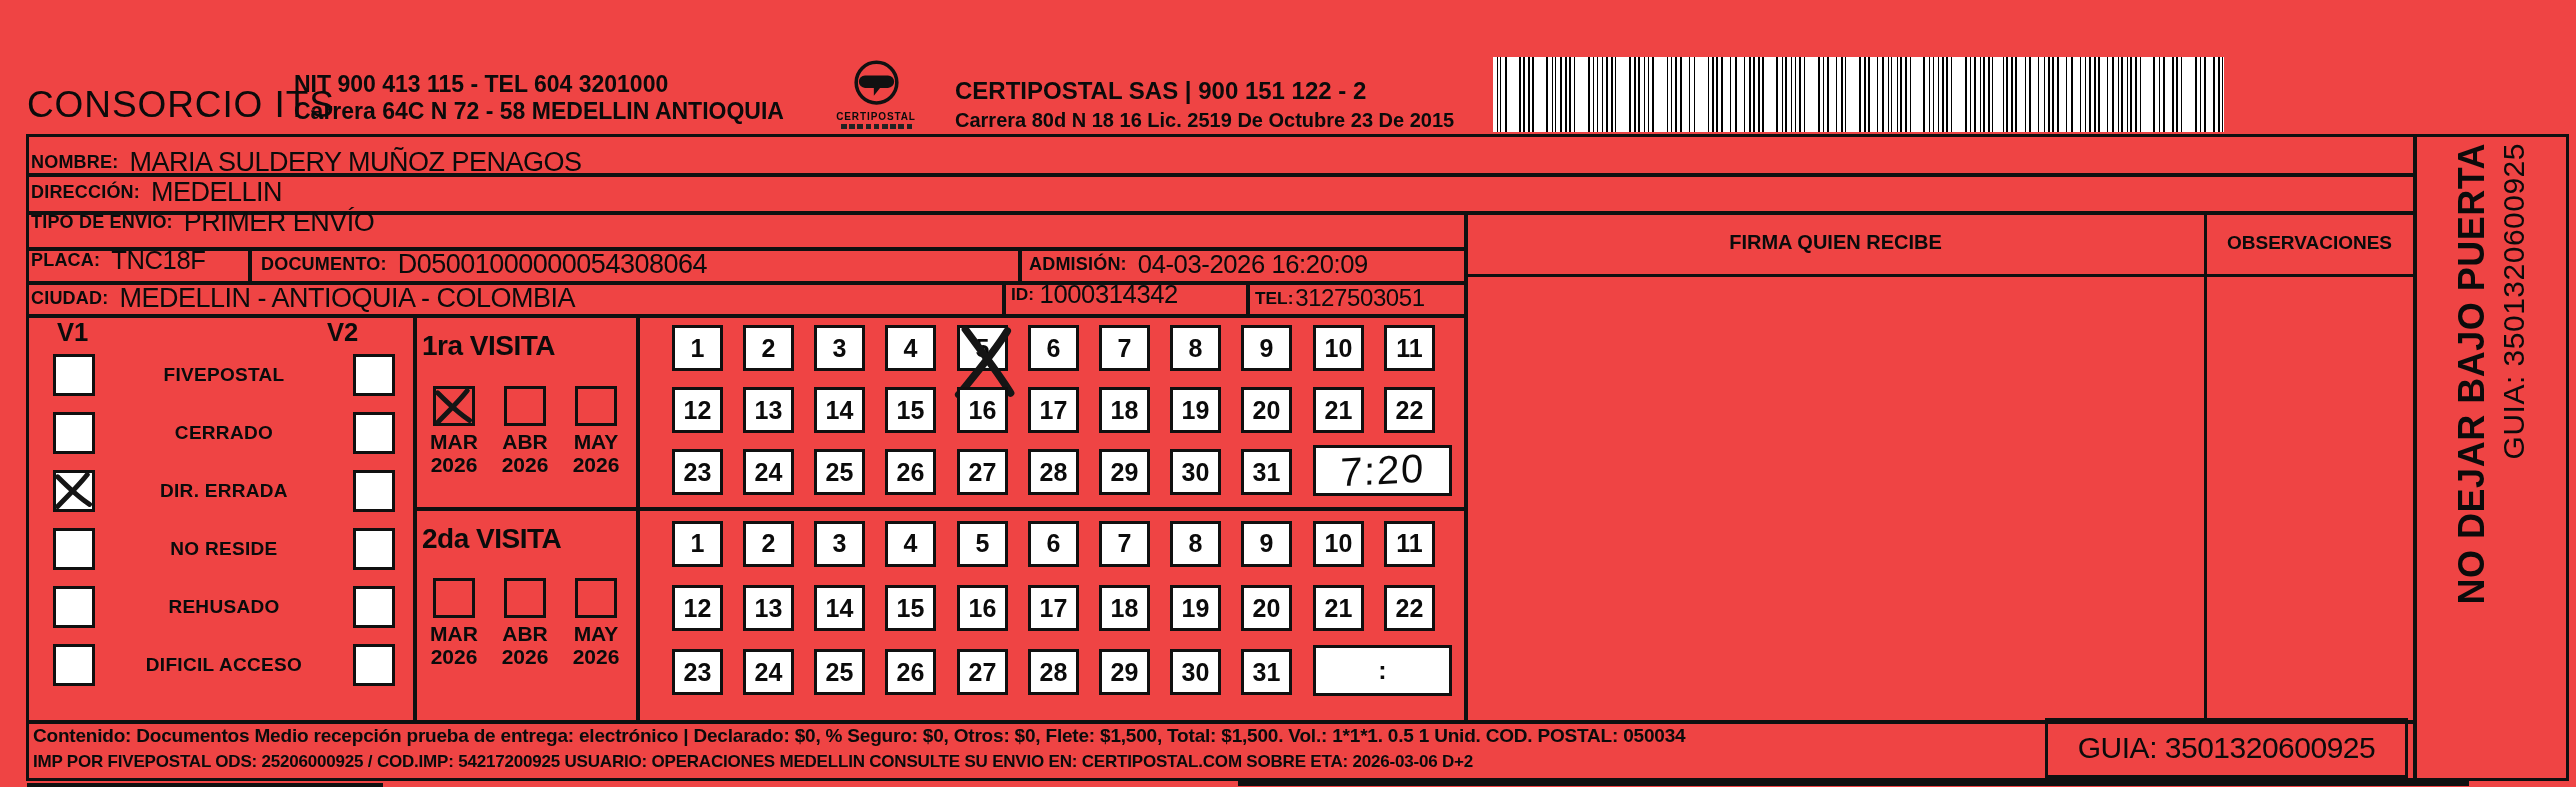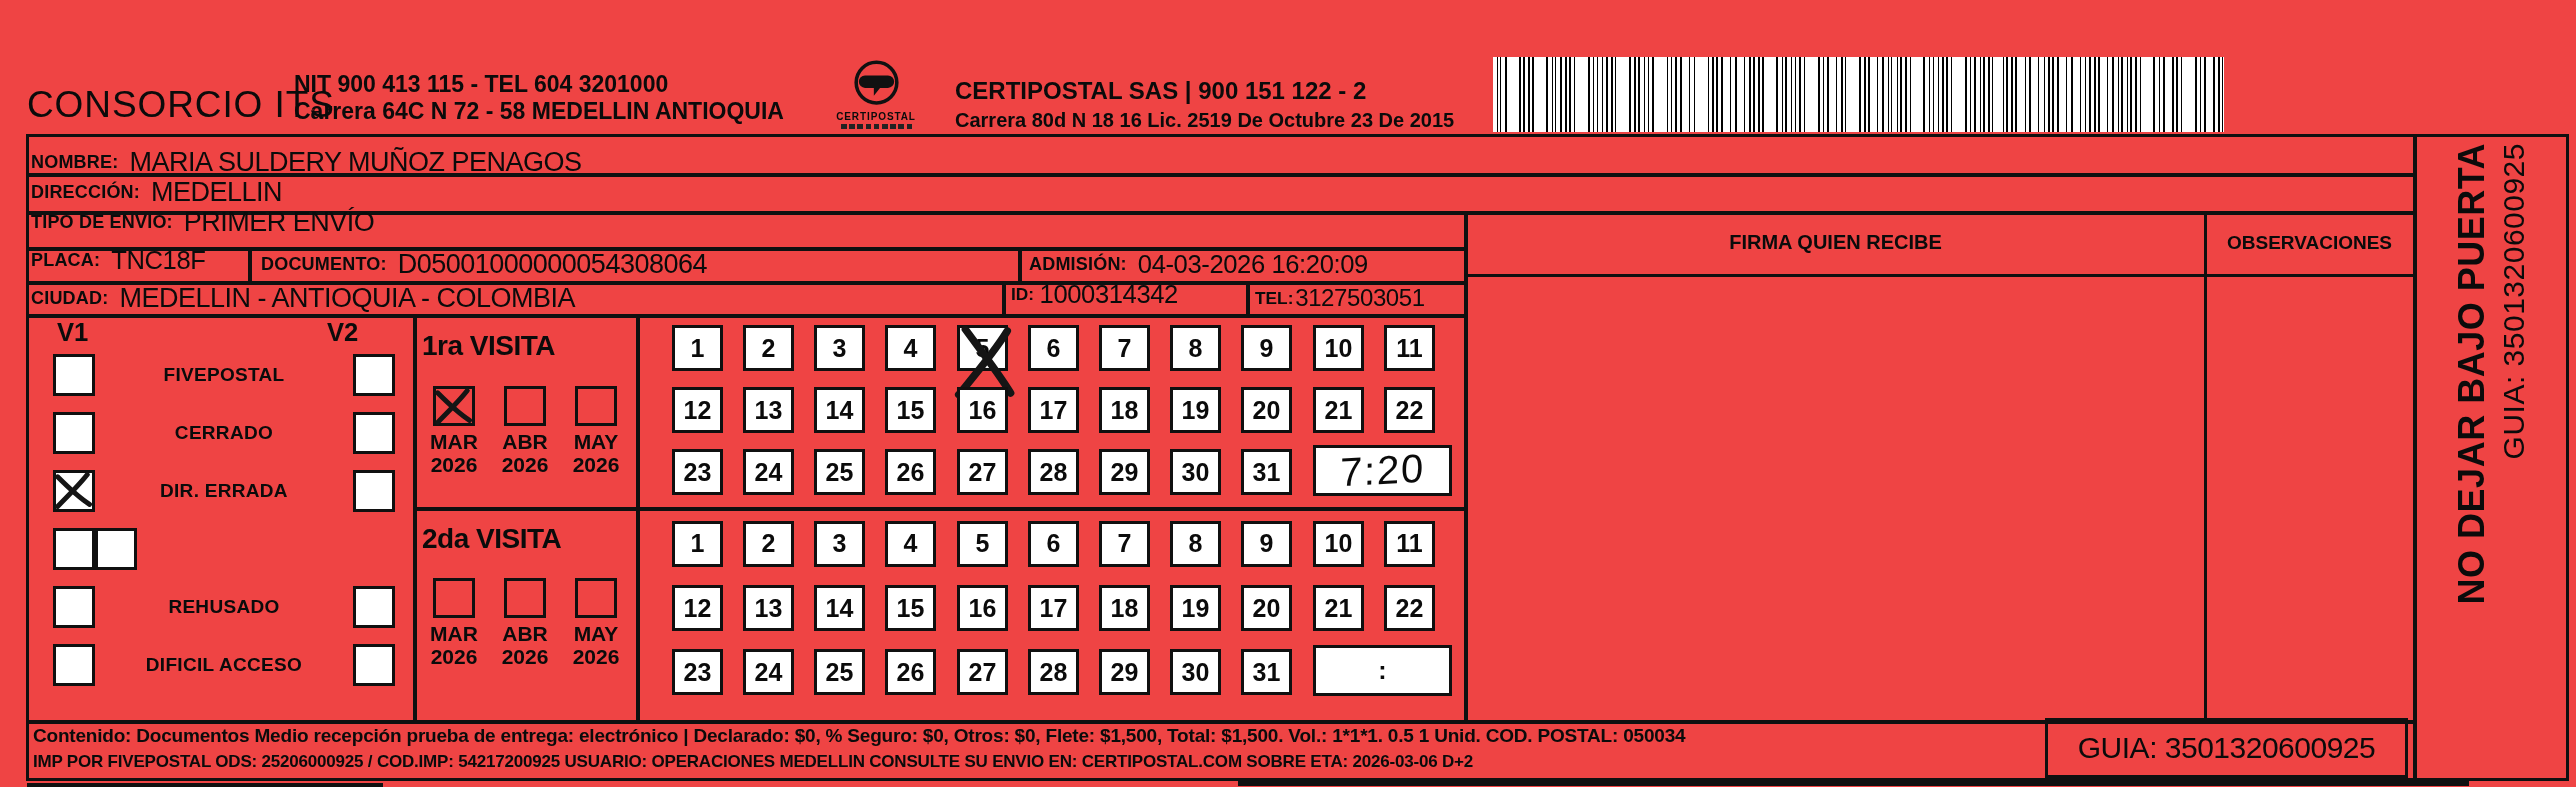--- a/index.html
+++ b/index.html
@@ -183,20 +183,21 @@
           <svg viewBox="0 0 40 40" class="xm">
             <path d="M6 8 C 14 16, 24 26, 35 33" fill="none" stroke="#151515" stroke-width="4.5" stroke-linecap="round"></path>
             <path d="M33 6 C 26 15, 14 27, 6 35" fill="none" stroke="#151515" stroke-width="4.5" stroke-linecap="round"></path>
           </svg>
         </div>
         <div class="status-label">DIR. ERRADA</div>
         <div class="cbx"></div>
       </div>
       <div class="status-row">
         <div class="cbx"></div>
+        <div class="status-label">NO RESIDE</div>
         <div class="cbx"></div>
       </div>
       <div class="status-row">
         <div class="cbx"></div>
         <div class="status-label">REHUSADO</div>
         <div class="cbx"></div>
       </div>
       <div class="status-row">
         <div class="cbx"></div>
         <div class="status-label">DIFICIL ACCESO</div>

